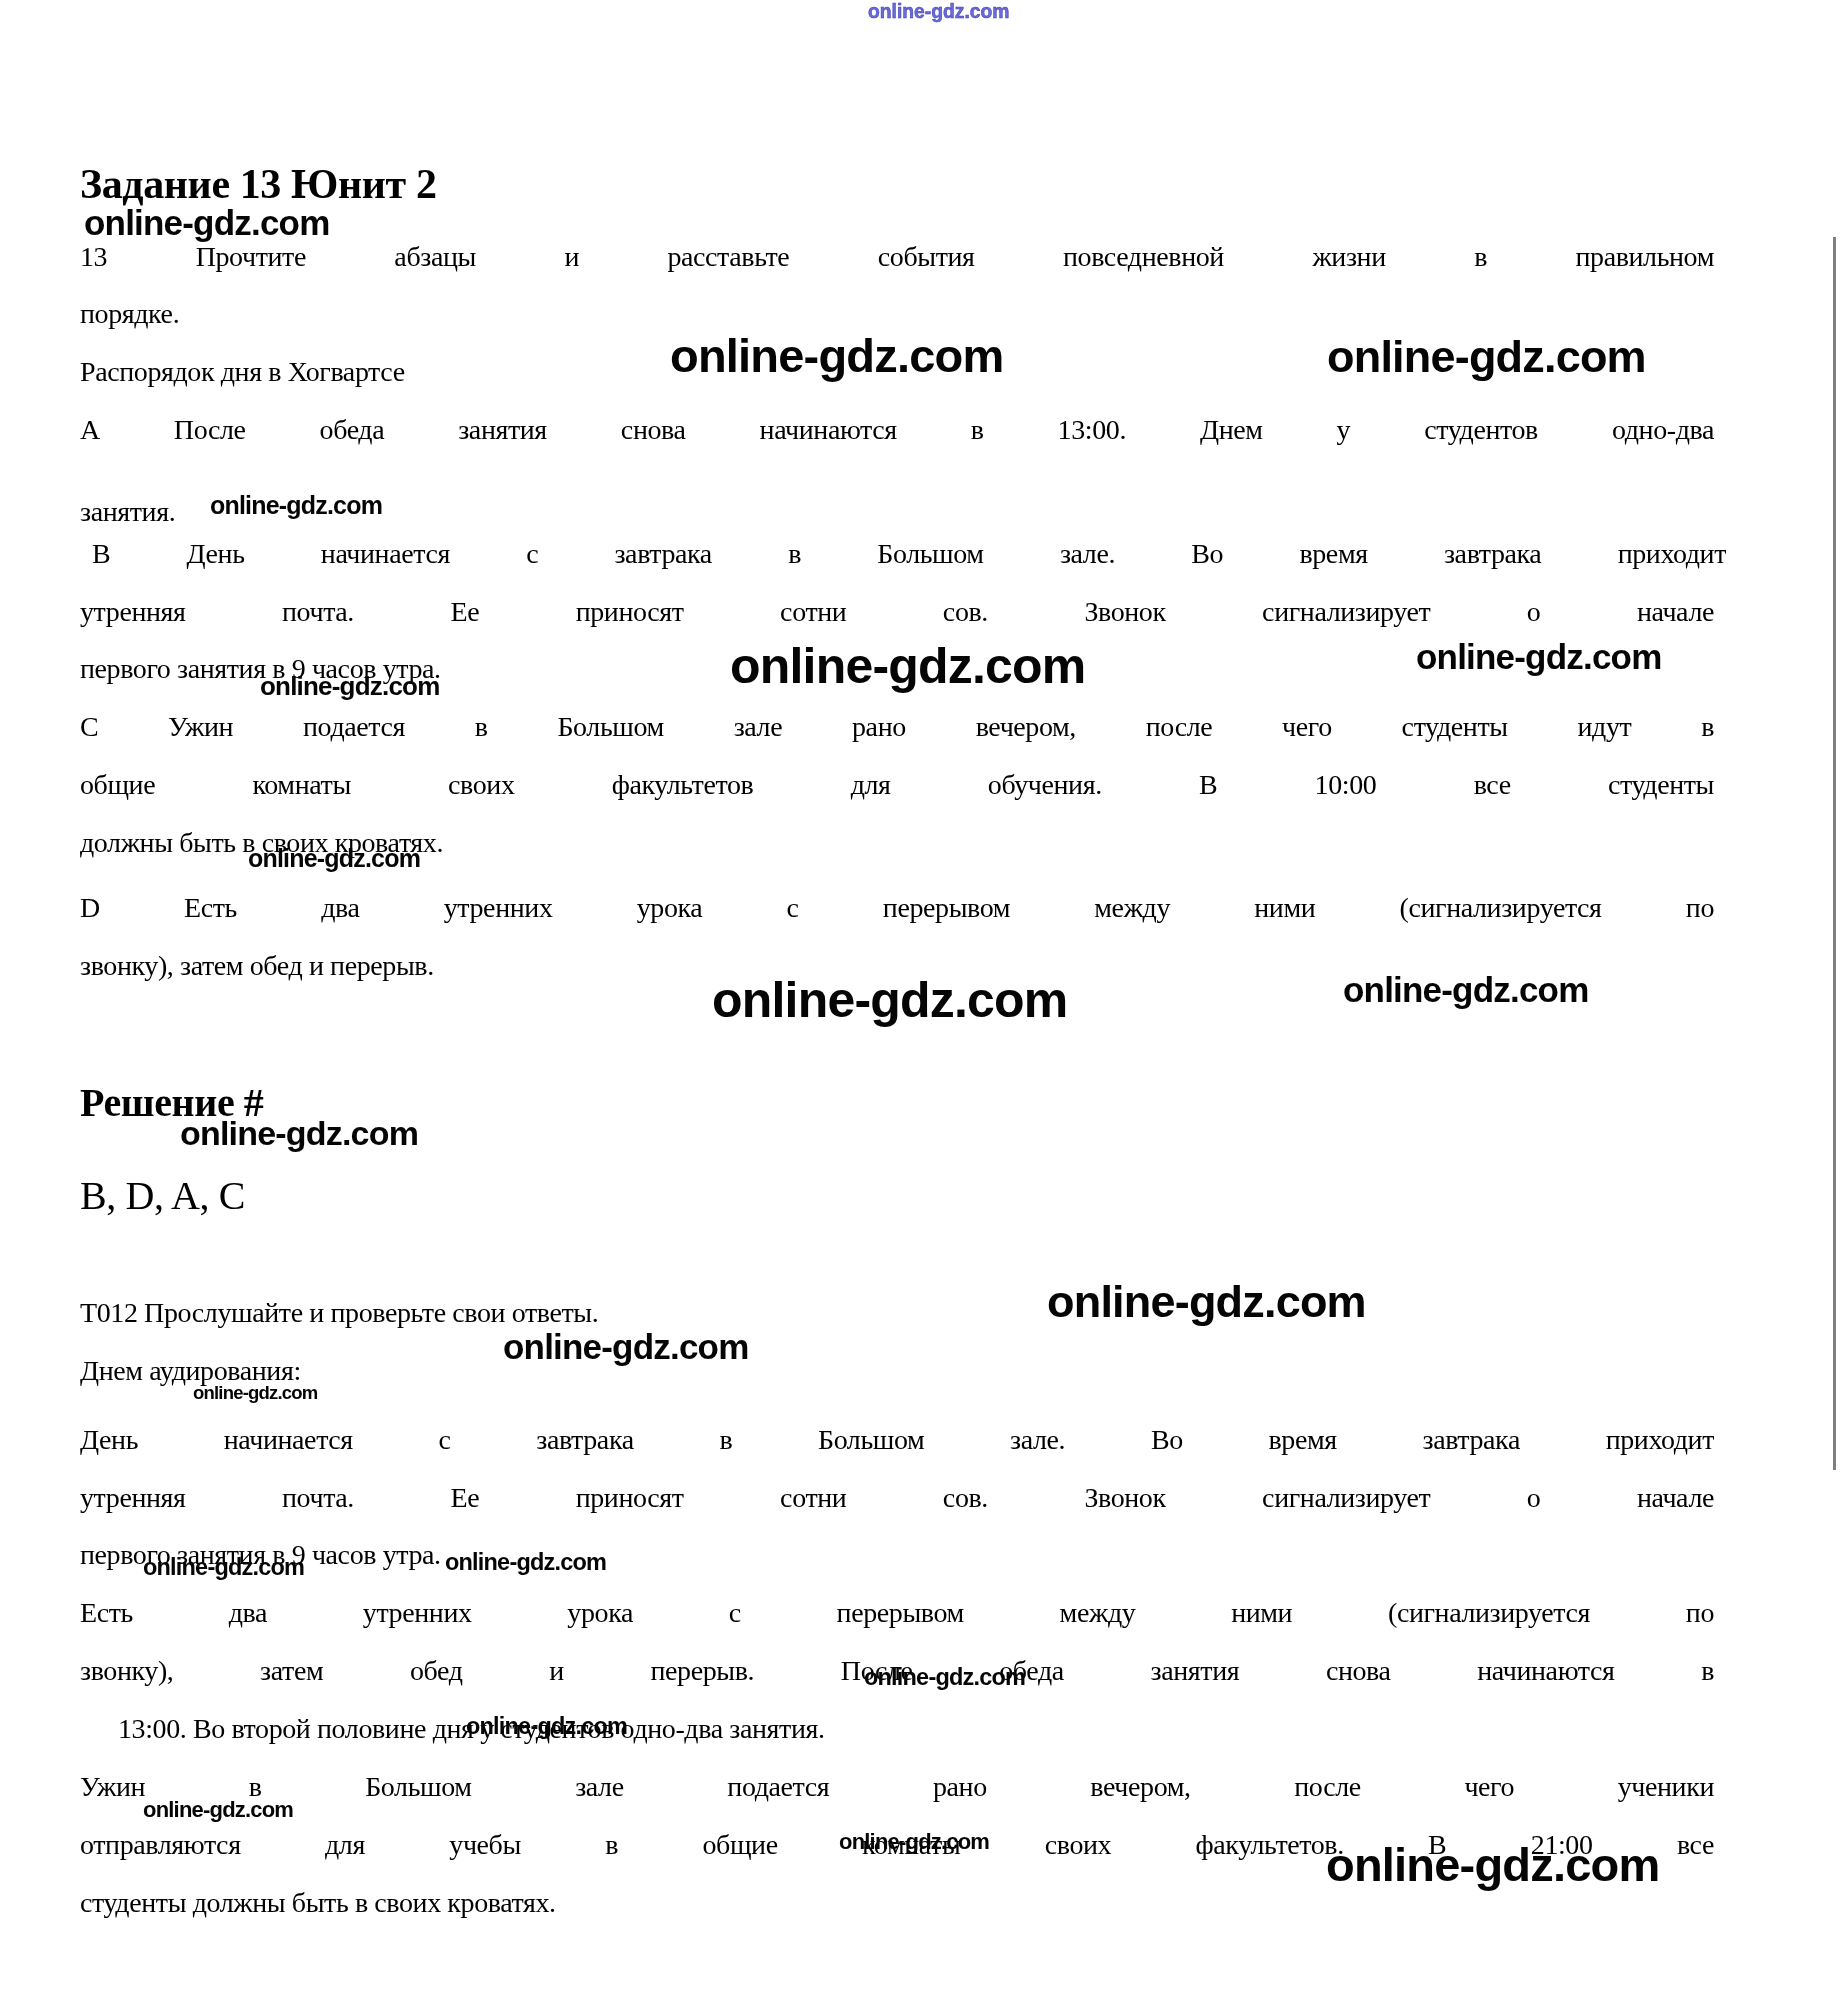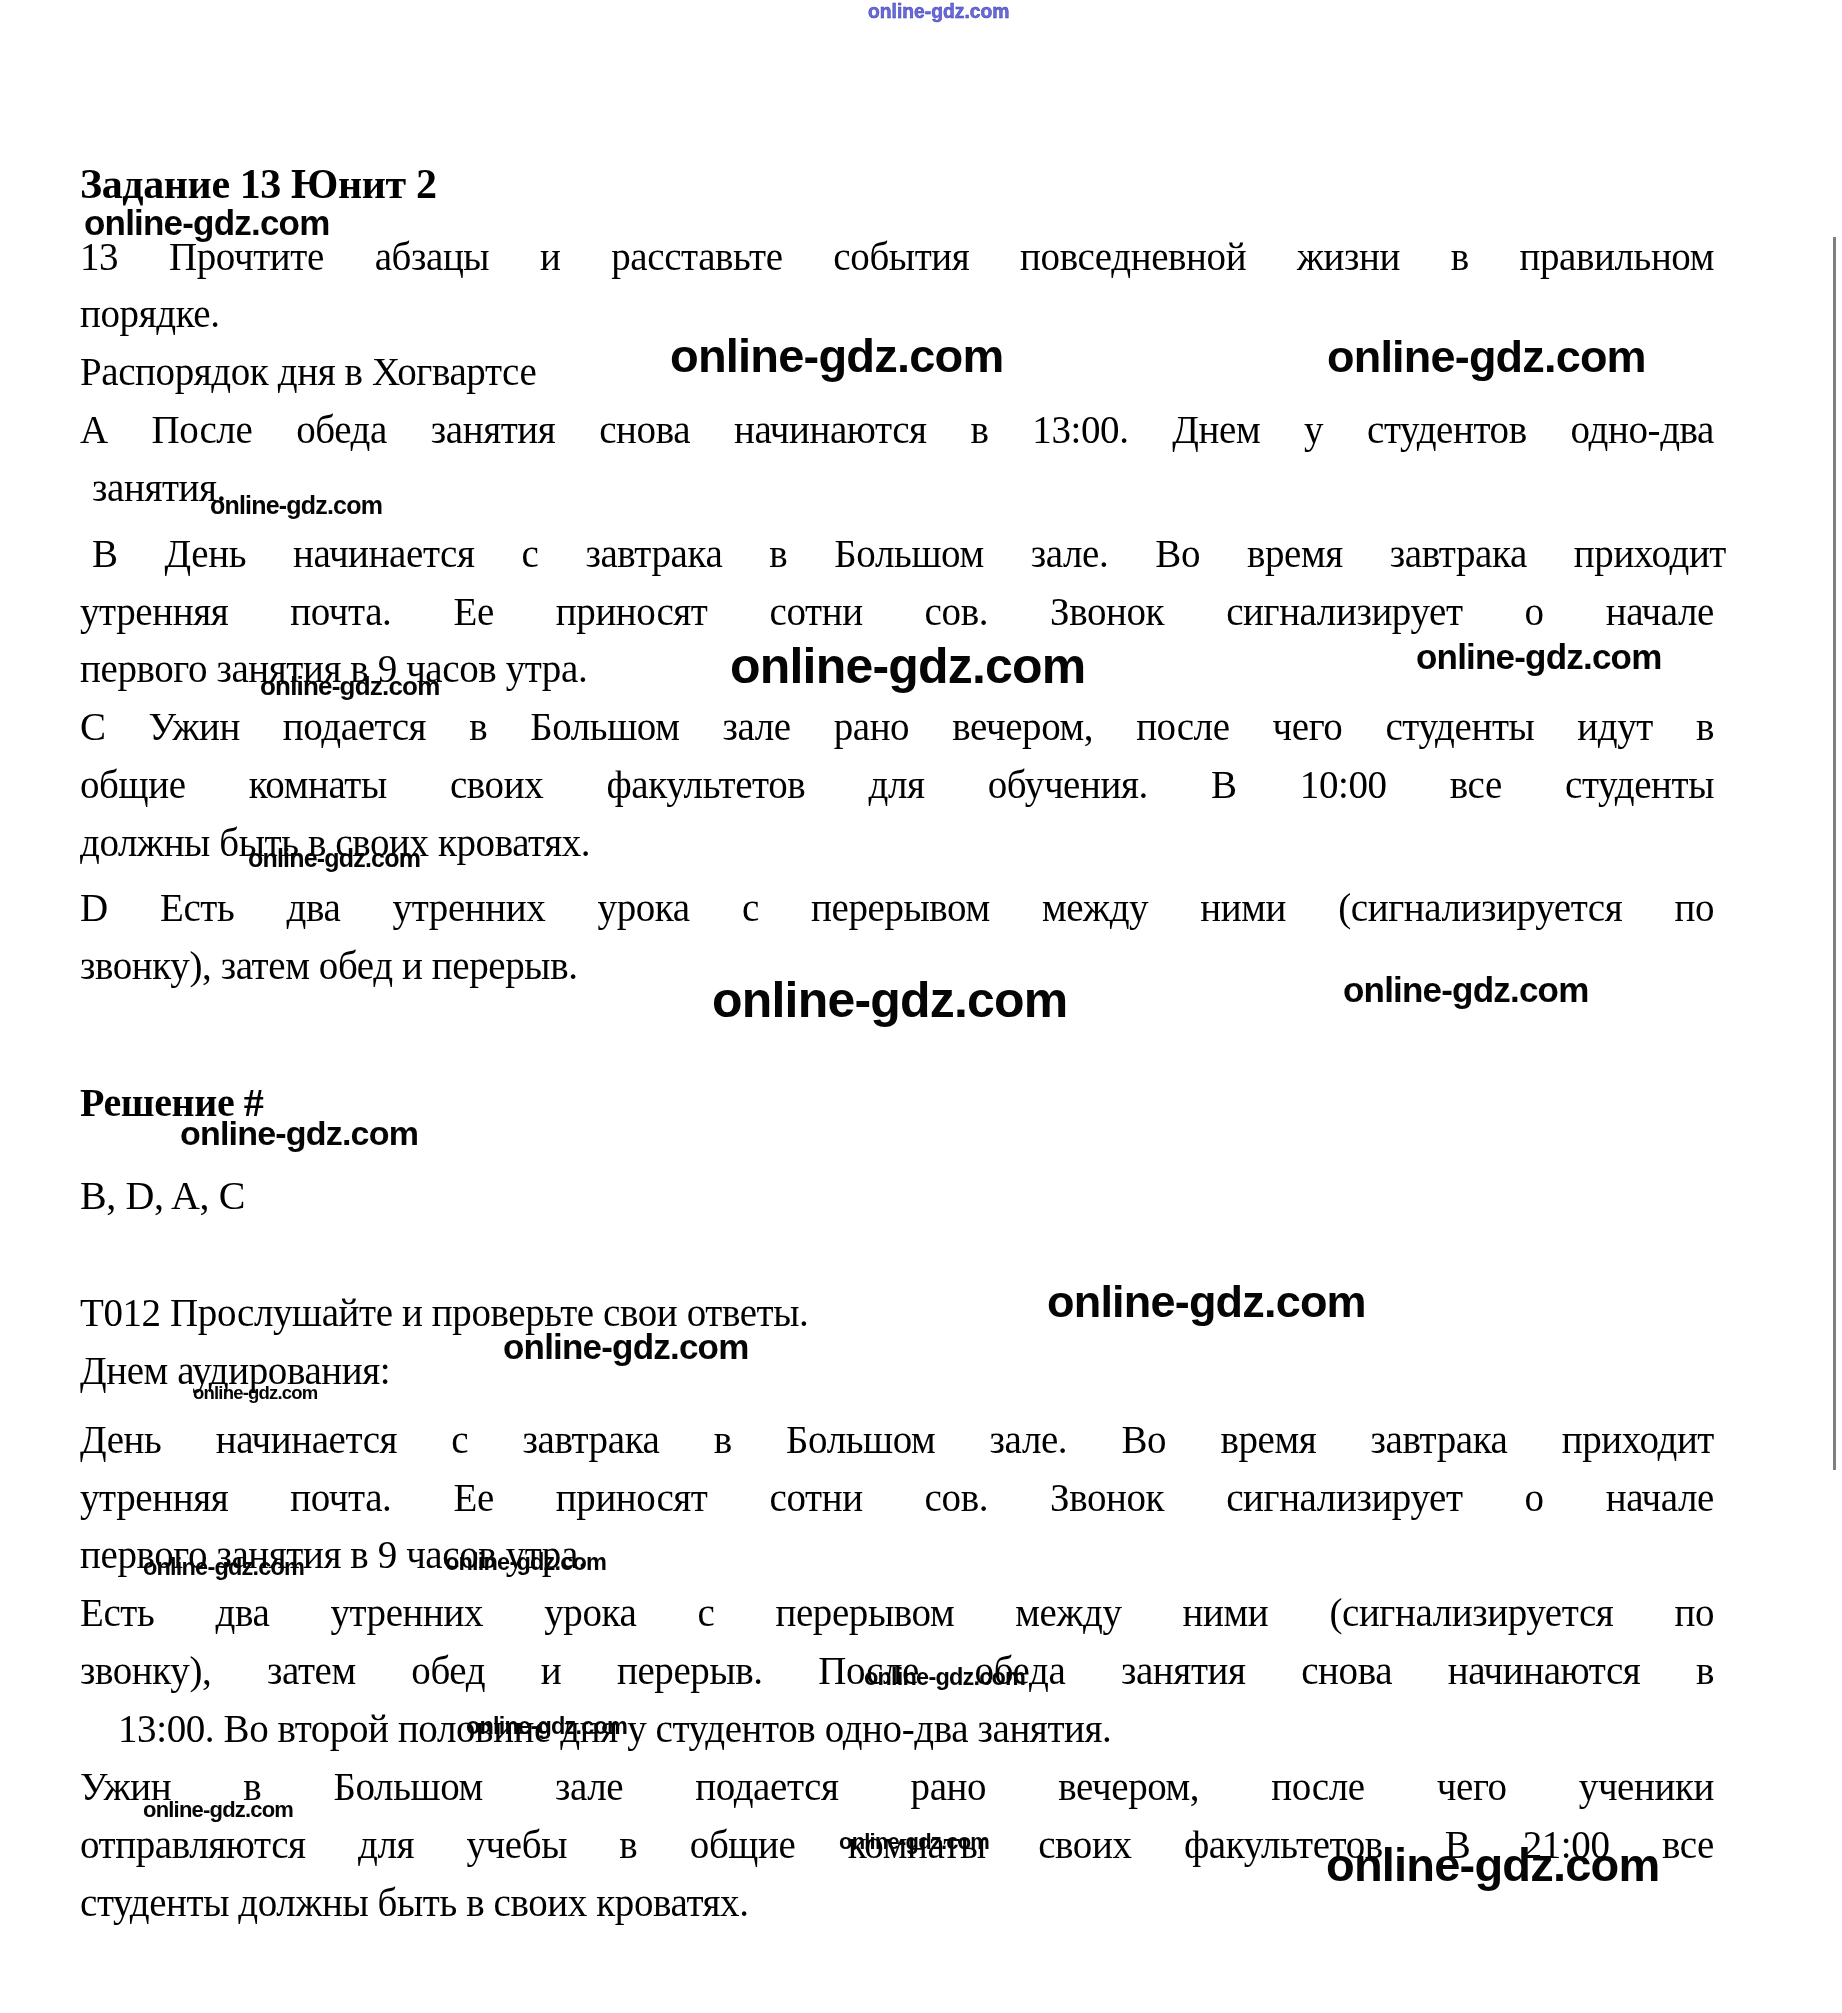--- a/index.html
+++ b/index.html
@@ -5,21 +5,21 @@
   html,body{margin:0;padding:0;}
   body{
     width:1843px;height:2014px;position:relative;
     background:#ffffff;overflow:hidden;
     font-family:"Liberation Serif", serif;
     color:#000;
   }
   .page{position:absolute;inset:0;}
   .tline{
     position:absolute;left:80px;width:1634px;height:54px;
-    font-size:39px;line-height:49px;white-space:nowrap;
+    font-size:28px;line-height:49px;white-space:nowrap;
     letter-spacing:-0.4px;
   }
   .tline.full{
     white-space:normal;
     text-align:justify;text-align-last:justify;
     overflow:hidden;
   }
   .heading{
     position:absolute;left:80px;
     font-weight:bold;font-size:42px;line-height:47px;
@@ -49,21 +49,21 @@
   <span class="wm blue" style="left:868px;top:1.7px;font-size:19.3px;font-weight:600;">online-gdz.com</span>
 
   <div class="heading" style="top:117px;margin-top:44px;">Задание 13 Юнит 2</div>
 
   <span class="wm" style="left:84px;top:205px;font-size:35px;font-weight:600;">online-gdz.com</span>
 
   <div class="tline full" style="top:232px;">13 Прочтите абзацы и расставьте события повседневной жизни в правильном</div>
   <div class="tline" style="top:289px;">порядке.</div>
   <div class="tline" style="top:347px;">Распорядок дня в Хогвартсе</div>
   <div class="tline full" style="top:405px;">А После обеда занятия снова начинаются в 13:00. Днем у студентов одно-два</div>
-  <div class="tline" style="top:463px;margin-left:12px;">занятия.</div>
+  <div class="tline" style="top:487px;">занятия.</div>
   <div class="tline full" style="top:529px;margin-left:12px;">В День начинается с завтрака в Большом зале. Во время завтрака приходит</div>
   <div class="tline full" style="top:587px;">утренняя почта. Ее приносят сотни сов. Звонок сигнализирует о начале</div>
   <div class="tline" style="top:644px;">первого занятия в 9 часов утра.</div>
   <div class="tline full" style="top:702px;">С Ужин подается в Большом зале рано вечером, после чего студенты идут в</div>
   <div class="tline full" style="top:760px;">общие комнаты своих факультетов для обучения. В 10:00 все студенты</div>
   <div class="tline" style="top:818px;">должны быть в своих кроватях.</div>
   <div class="tline full" style="top:883px;">D Есть два утренних урока с перерывом между ними (сигнализируется по</div>
   <div class="tline" style="top:941px;">звонку), затем обед и перерыв.</div>
 
   <span class="wm" style="left:670px;top:332px;font-size:47px;font-weight:600;">online-gdz.com</span>

